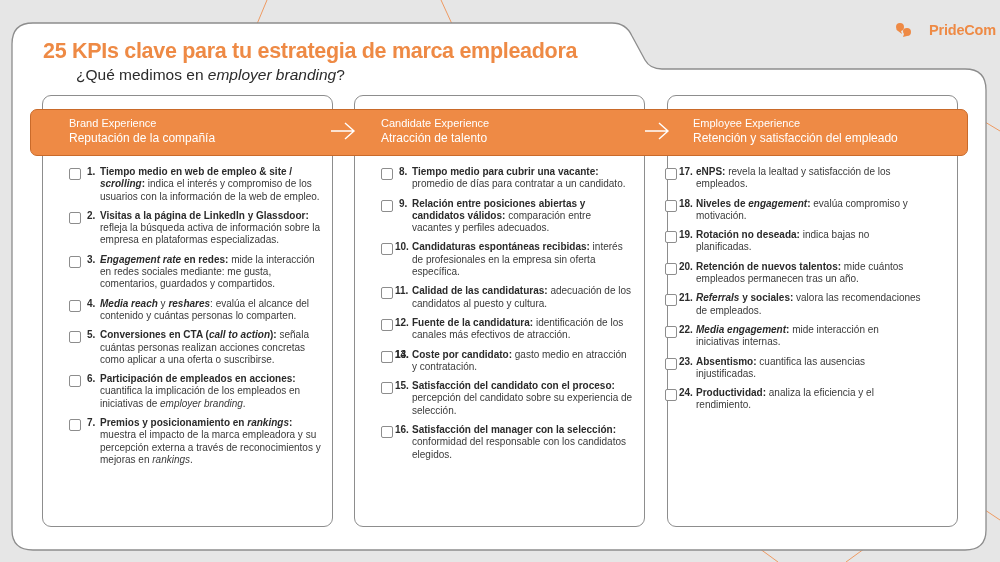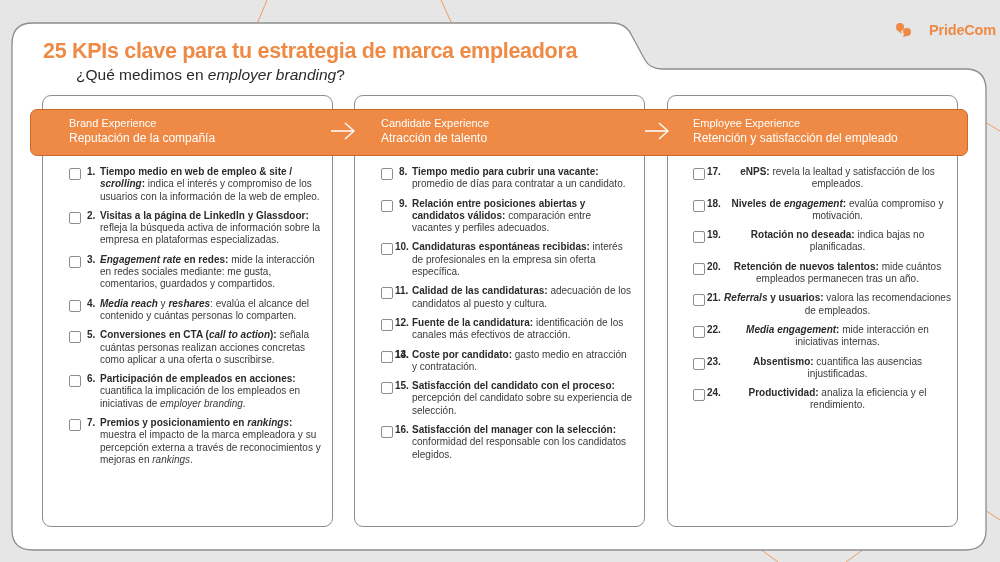--- a/index.html
+++ b/index.html
@@ -184,21 +184,21 @@
       <span class="checkbox"></span>
       <span class="num wide">15.</span>
       <span class="txt"><b>Satisfacción del candidato con el proceso:</b><span> percepción del candidato sobre su experiencia de selección.</span></span>
     </li>
     <li class="item">
       <span class="checkbox"></span>
       <span class="num wide">16.</span>
       <span class="txt"><b>Satisfacción del manager con la selección:</b><span> conformidad del responsable con los candidatos elegidos.</span></span>
     </li>
   </ul>
-<ul class="list" style="left:693px; width:258px;text-align:center;">
+<ul class="list" style="left:665px; width:258px;">
     <li class="item">
       <span class="checkbox"></span>
       <span class="num wide">17.</span>
       <span class="txt"><b>eNPS:</b><span> revela la lealtad y satisfacción de los empleados.</span></span>
     </li>
     <li class="item">
       <span class="checkbox"></span>
       <span class="num wide">18.</span>
       <span class="txt"><b>Niveles de </b><b><i>engagement</i></b><b>:</b><span> evalúa compromiso y motivación.</span></span>
     </li>
@@ -208,21 +208,21 @@
       <span class="txt"><b>Rotación no deseada:</b><span> indica bajas no planificadas.</span></span>
     </li>
     <li class="item">
       <span class="checkbox"></span>
       <span class="num wide">20.</span>
       <span class="txt"><b>Retención de nuevos talentos:</b><span> mide cuántos empleados permanecen tras un año.</span></span>
     </li>
     <li class="item">
       <span class="checkbox"></span>
       <span class="num wide">21.</span>
-      <span class="txt"><b><i>Referrals</i></b><b> y usuarios:</b><span> valora las recomendaciones de empleados.</span></span>
+      <span class="txt"><b><i>Referrals</i></b><b> y sociales:</b><span> valora las recomendaciones de empleados.</span></span>
     </li>
     <li class="item">
       <span class="checkbox"></span>
       <span class="num wide">22.</span>
       <span class="txt"><b><i>Media engagement</i></b><b>:</b><span> mide interacción en iniciativas internas.</span></span>
     </li>
     <li class="item">
       <span class="checkbox"></span>
       <span class="num wide">23.</span>
       <span class="txt"><b>Absentismo:</b><span> cuantifica las ausencias injustificadas.</span></span>

